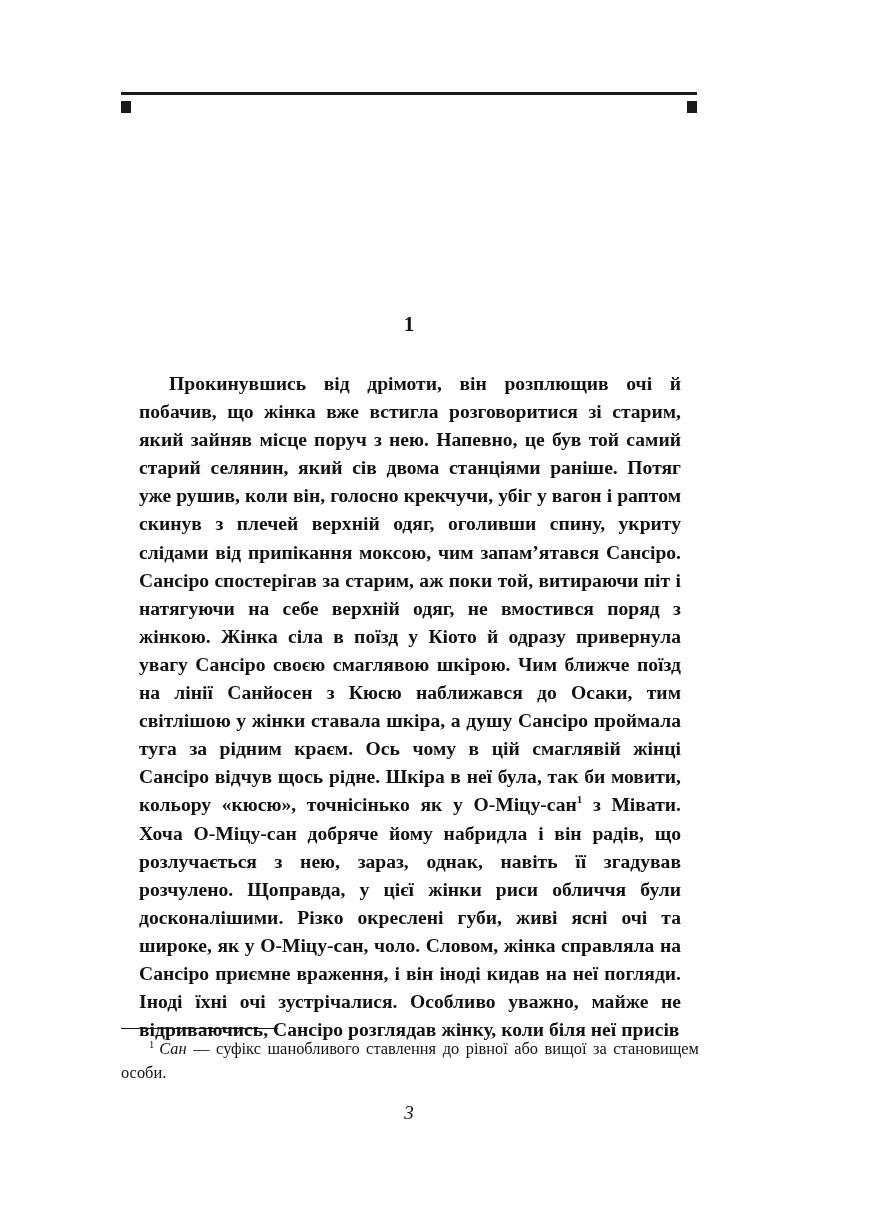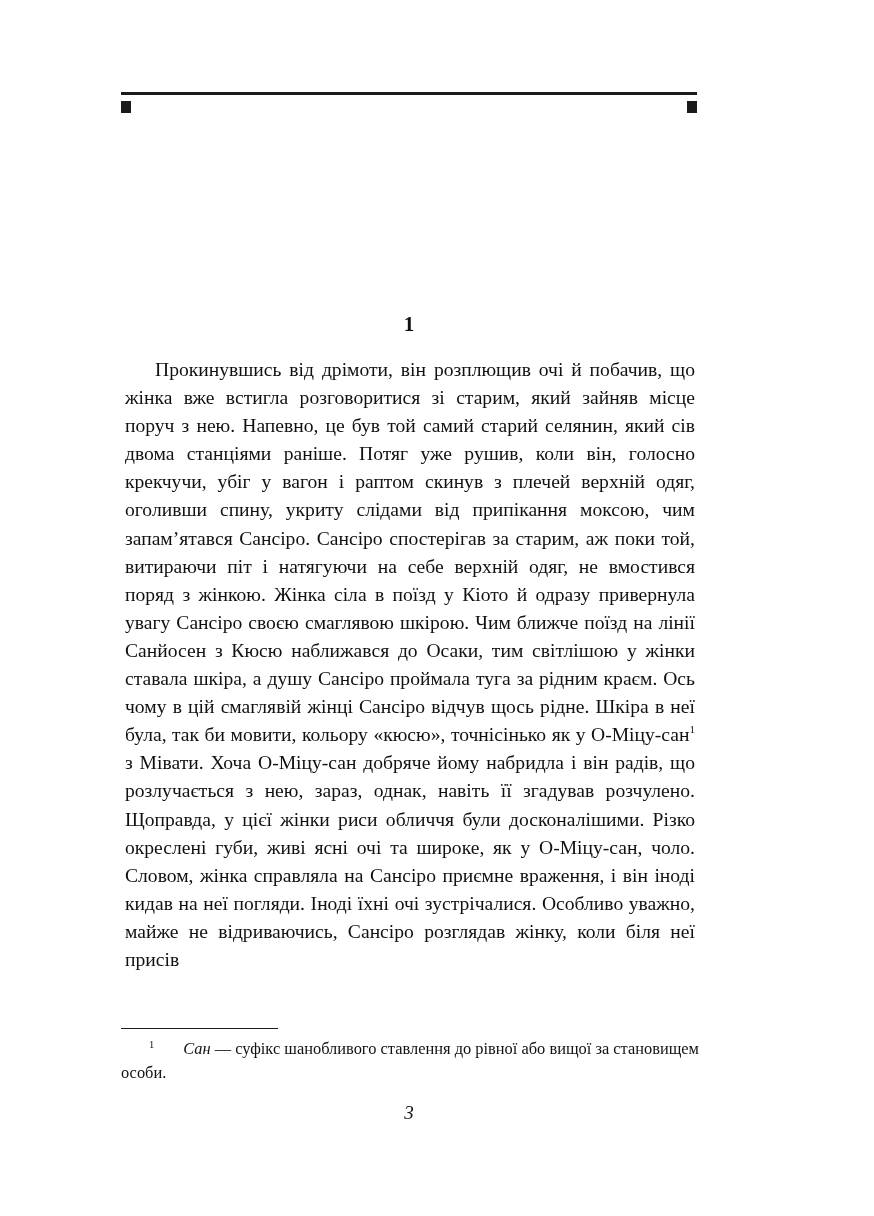--- a/index.html
+++ b/index.html
@@ -71,22 +71,23 @@
     top: 352px;
     width: 578px;
     font-size: 19.6px;
     line-height: 28.1px;
     text-align: justify;
     text-align-last: left;
     hyphens: manual;
     word-spacing: 0.1px;
   }
   .body-text p {
-    margin: 4px;
+    margin: 18px;
     text-indent: 30px;
+    font-weight: bold;
   }
   sup.fn-ref {
     font-size: 11px;
     vertical-align: super;
     line-height: 0;
   }
 
   
   .footnote {
     position: absolute;
@@ -108,21 +109,20 @@
     text-indent: 28px;
   }
   .footnote-text .marker {
     font-size: 10.5px;
     vertical-align: super;
     line-height: 0;
     margin-right: 5px;
   }
   .footnote-text .term {
     font-style: italic;
-    margin-left: 24px;
   }
 
   
   .folio {
     position: absolute;
     left: 121px;
     top: 1102px;
     width: 576px;
     text-align: center;
     font-size: 19px;

